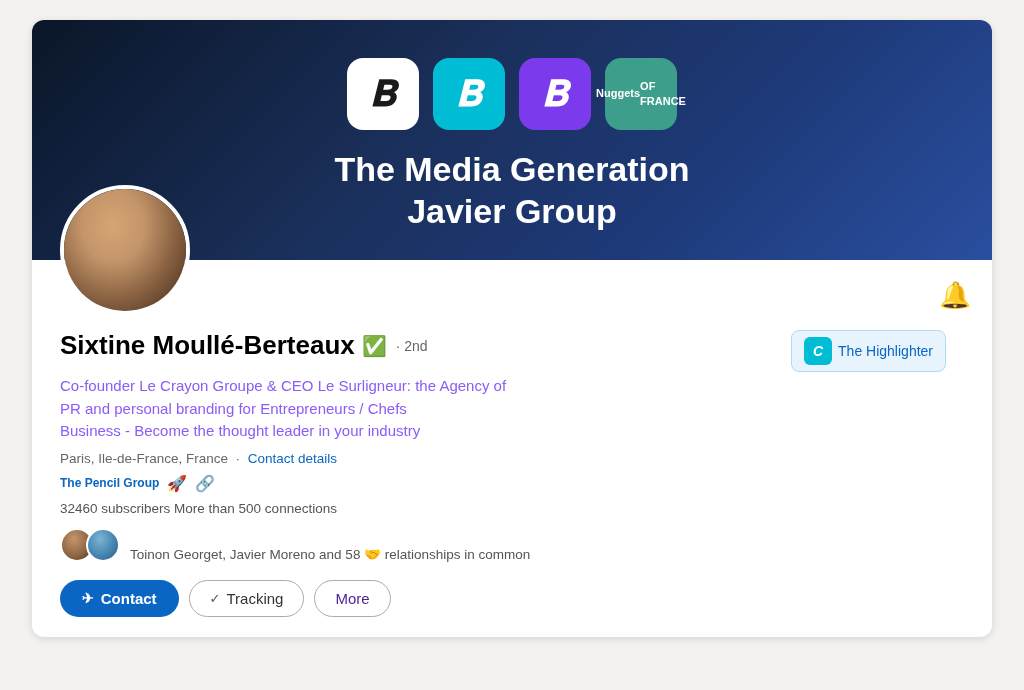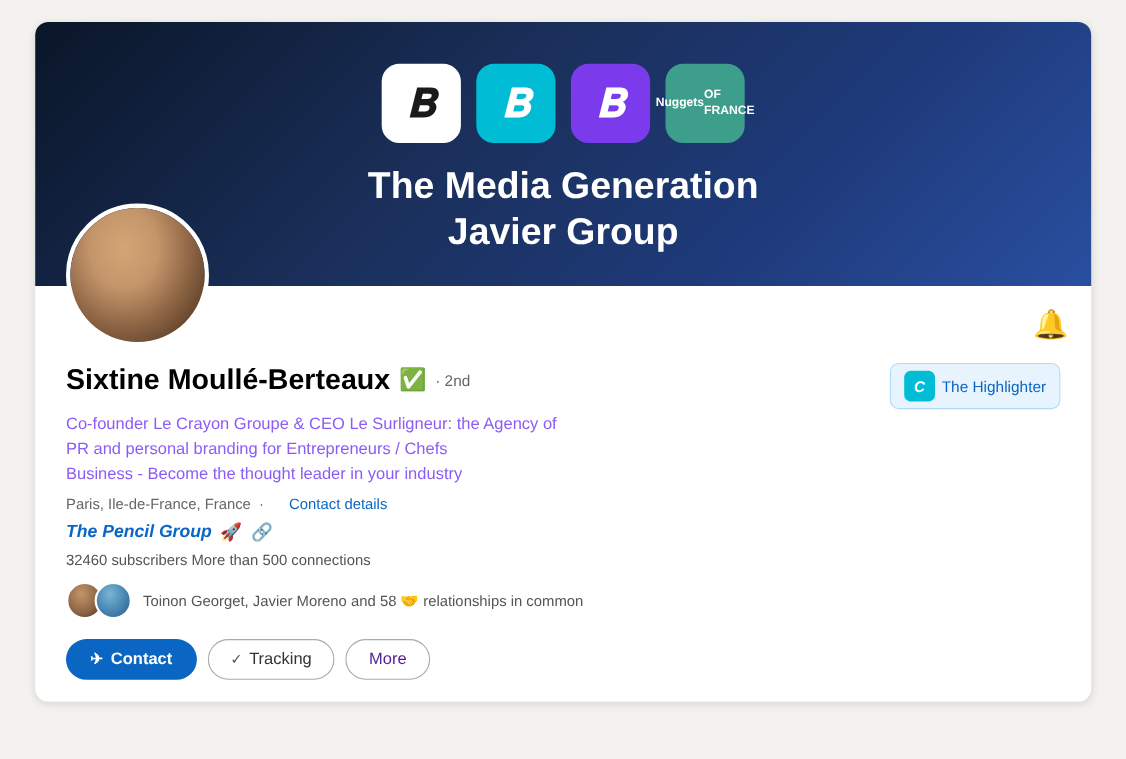--- a/index.html
+++ b/index.html
@@ -99,21 +99,21 @@
       top: 260px;
       right: 20px;
       background: none;
       border: none;
       cursor: pointer;
       font-size: 26px;
       color: #666;
     }
     
     .profile-section {
-      padding: 70px 28px 20px 28px;
+      padding: 70px 46px 20px 28px;
       position: relative;
     }
     .profile-top-row {
       display: flex;
       align-items: flex-start;
       justify-content: space-between;
     }
     .profile-name-row {
       display: flex;
       align-items: center;
@@ -167,43 +167,42 @@
       max-width: 560px;
     }
     .profile-location {
       font-size: 13.5px;
       color: #666;
       margin-top: 8px;
     }
     .profile-location a {
       color: #0a66c2;
       text-decoration: none;
-      margin-left: 19px;
+      margin-left: 4px;
     }
     .profile-company-row {
       display: flex;
       align-items: center;
       gap: 8px;
       margin-top: 8px;
     }
     .company-link {
       color: #0a66c2;
       font-weight: 600;
-      font-size: 16px;
+      font-size: 12px;
       text-decoration: none;
-      font-style: italic;
     }
     .profile-stats {
       font-size: 13.5px;
       color: #555;
       margin-top: 8px;
     }
     .mutual-connections {
       display: flex;
-      align-items: center;
+      align-items: flex-end;
       gap: 10px;
       margin-top: 12px;
     }
     .avatars-stack {
       display: flex;
     }
     .mini-avatar {
       width: 34px;
       height: 34px;
       border-radius: 50%;

